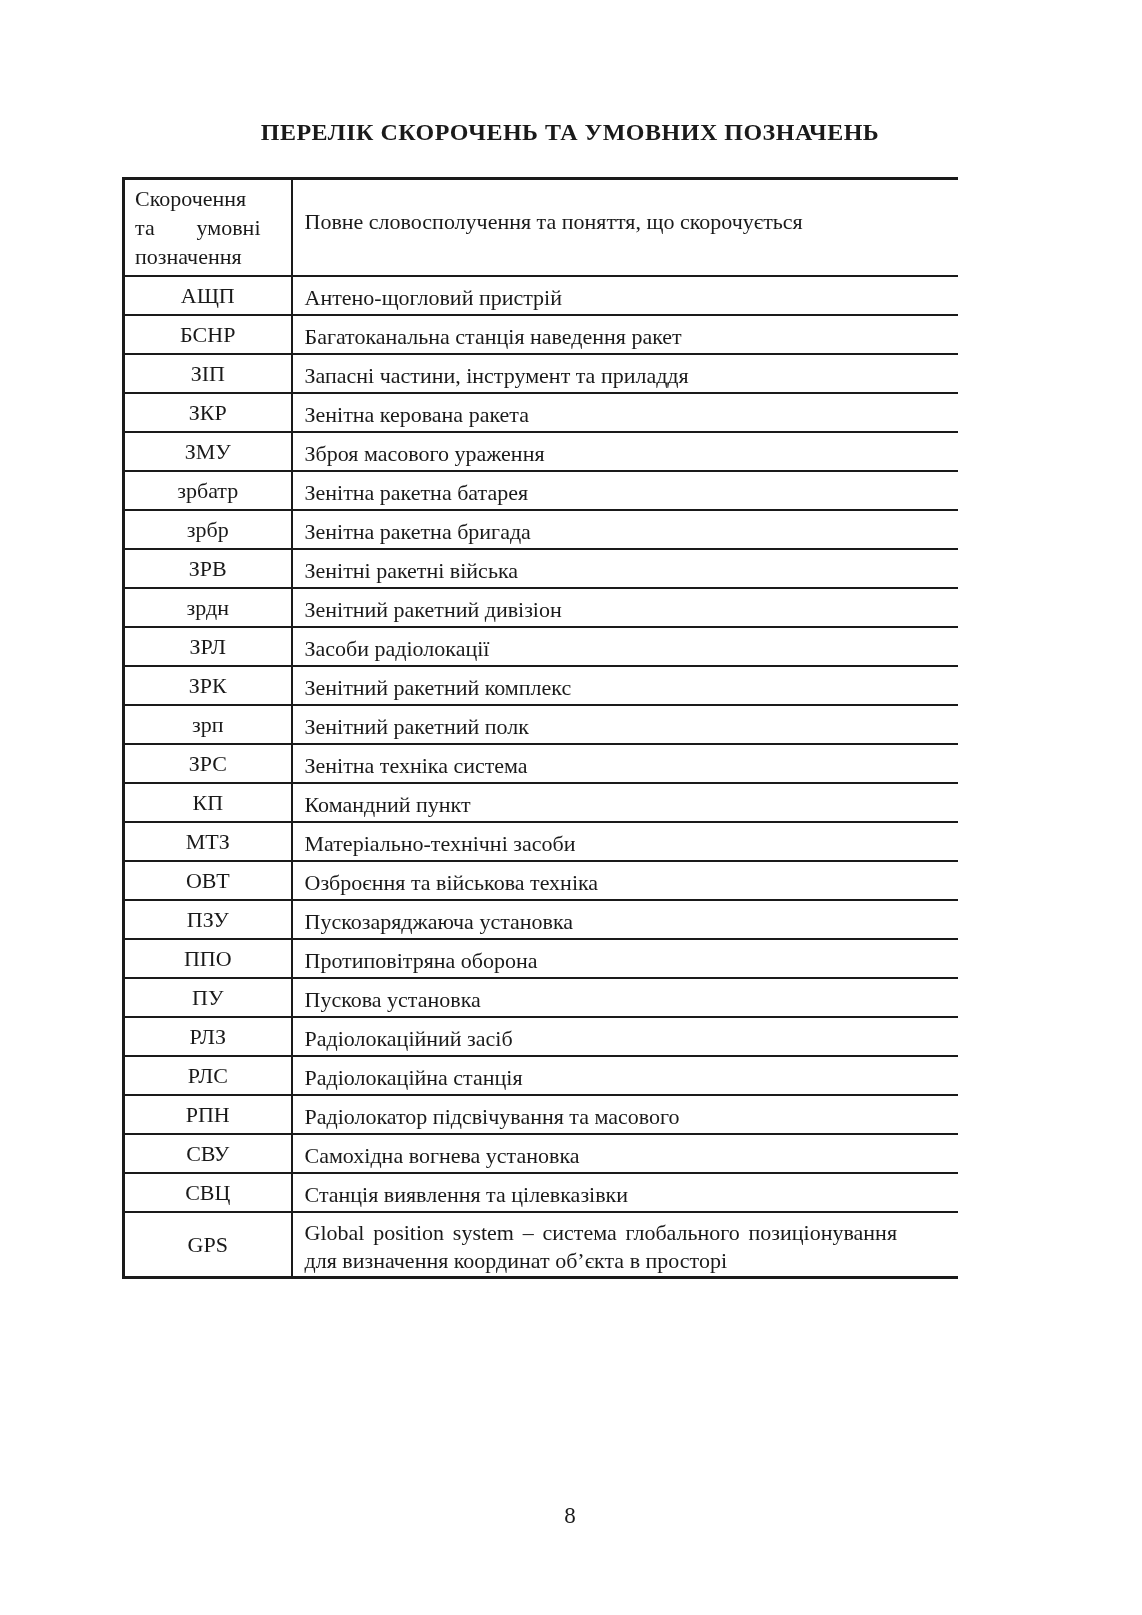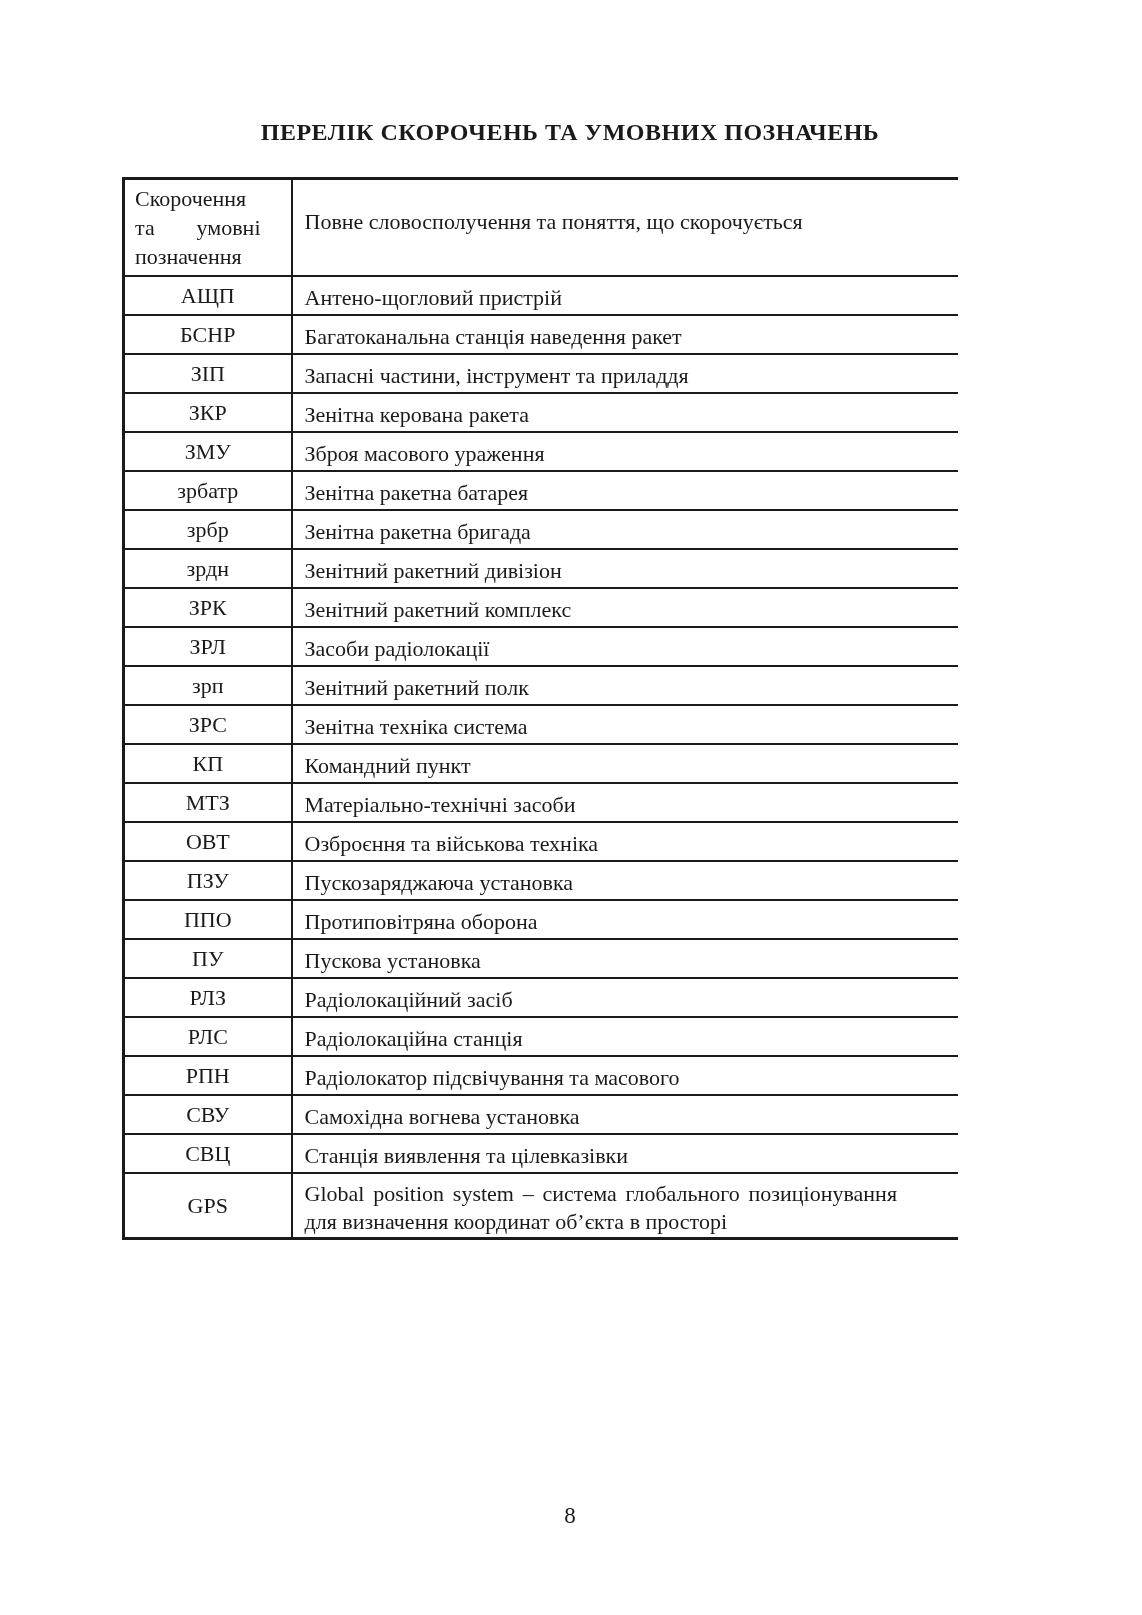--- a/index.html
+++ b/index.html
@@ -129,32 +129,36 @@
         </tr>
         <tr>
           <td class="col-abbr">зрбатр</td>
           <td class="col-full">Зенітна ракетна батарея</td>
         </tr>
         <tr>
           <td class="col-abbr">зрбр</td>
           <td class="col-full">Зенітна ракетна бригада</td>
         </tr>
         <tr>
+          <td class="col-abbr">ЗРВ</td>
+          <td class="col-full">Зенітні ракетні війська</td>
+        </tr>
+        <tr>
           <td class="col-abbr">зрдн</td>
           <td class="col-full">Зенітний ракетний дивізіон</td>
         </tr>
         <tr>
+          <td class="col-abbr">ЗРЛ</td>
+          <td class="col-full">Засоби радіолокації</td>
+        </tr>
+        <tr>
           <td class="col-abbr">ЗРК</td>
           <td class="col-full">Зенітний ракетний комплекс</td>
         </tr>
         <tr>
-          <td class="col-abbr">ЗРЛ</td>
-          <td class="col-full">Засоби радіолокації</td>
-        </tr>
-        <tr>
           <td class="col-abbr">зрп</td>
           <td class="col-full">Зенітний ракетний полк</td>
         </tr>
         <tr>
           <td class="col-abbr">ЗРС</td>
           <td class="col-full">Зенітна техніка система</td>
         </tr>
         <tr>
           <td class="col-abbr">КП</td>
           <td class="col-full">Командний пункт</td>

